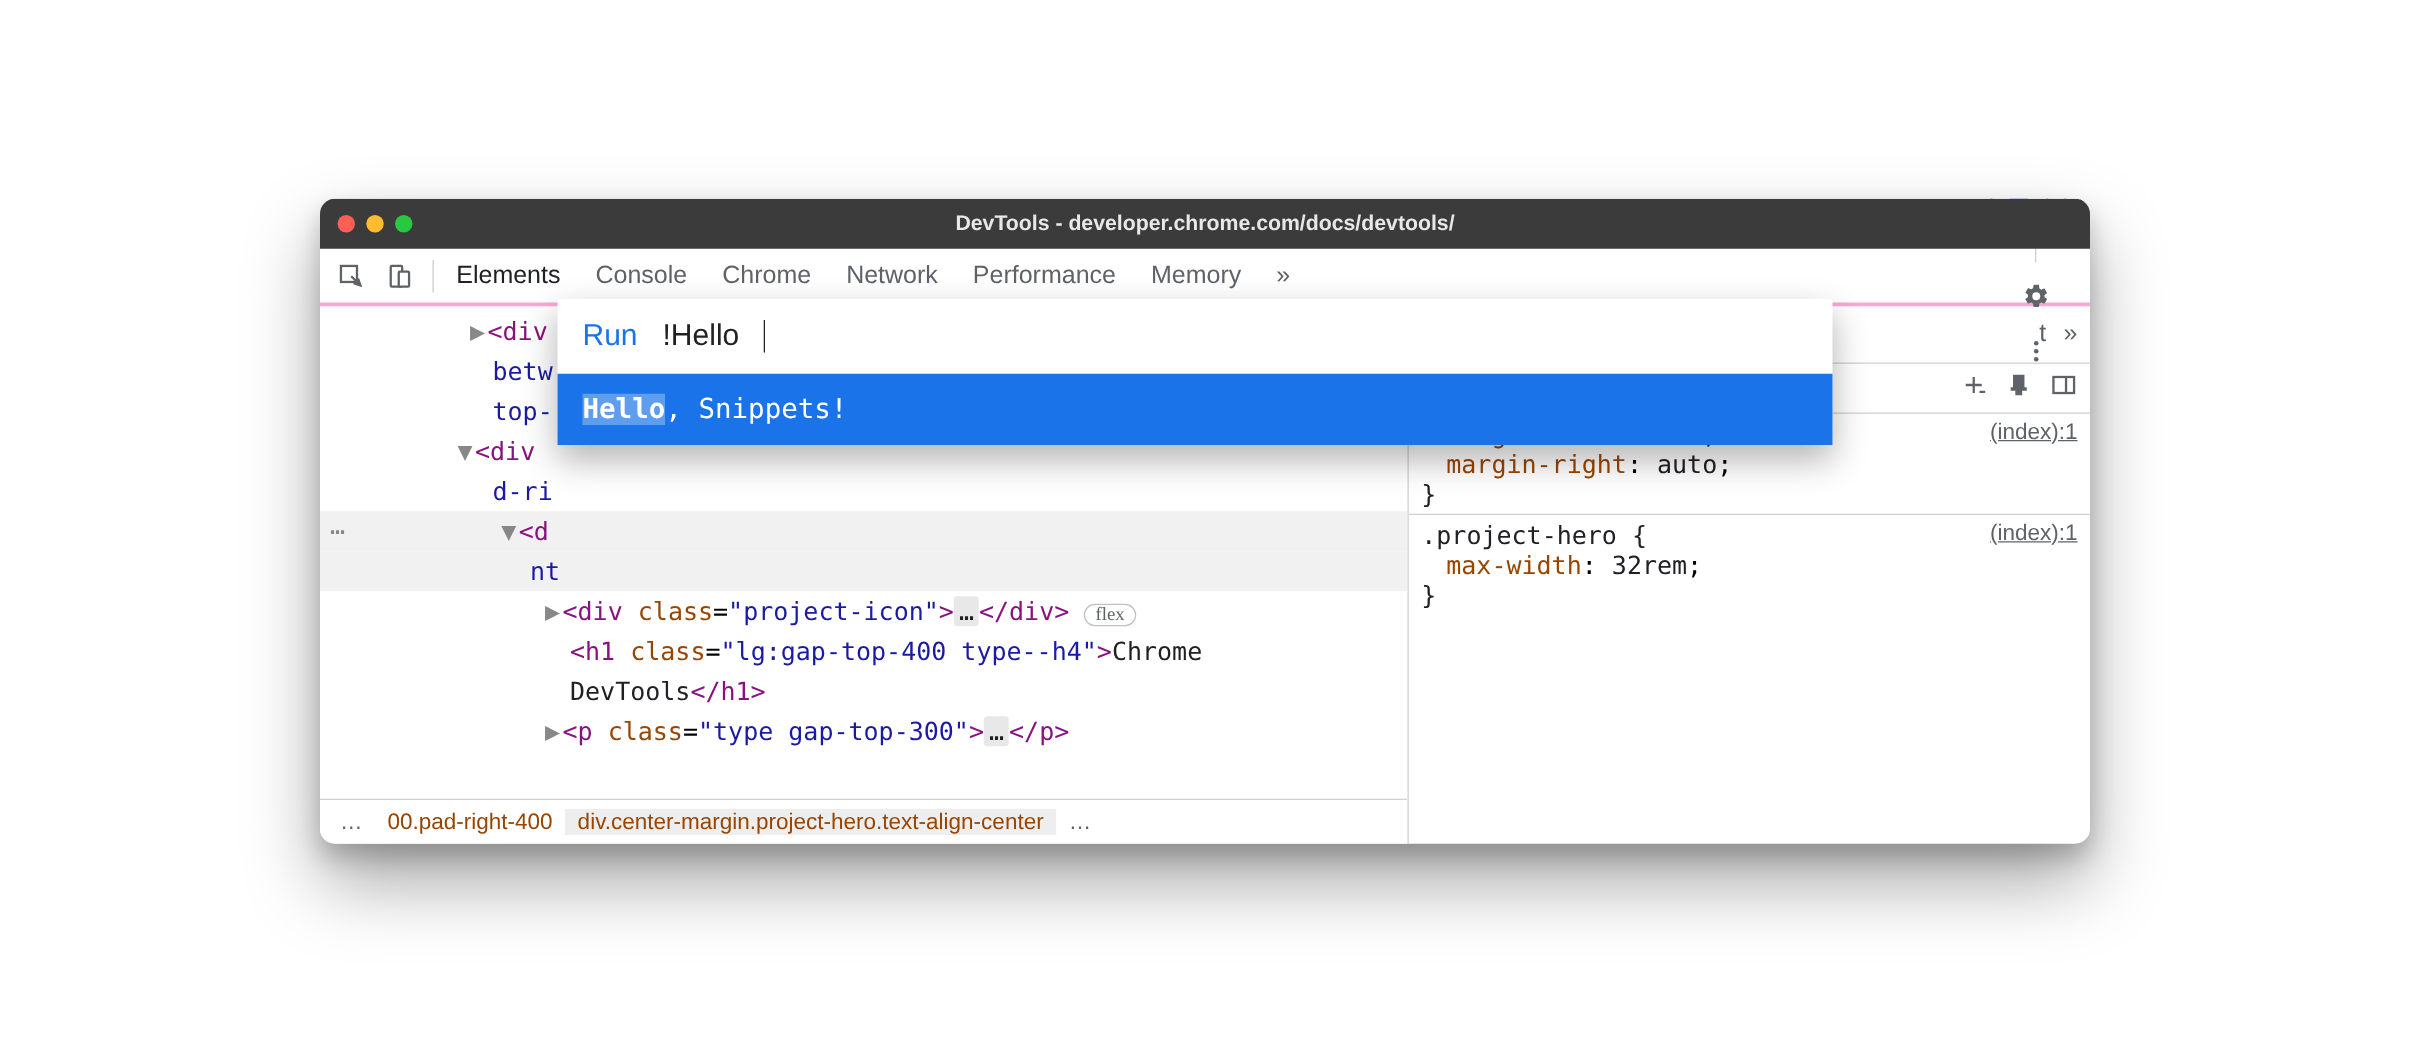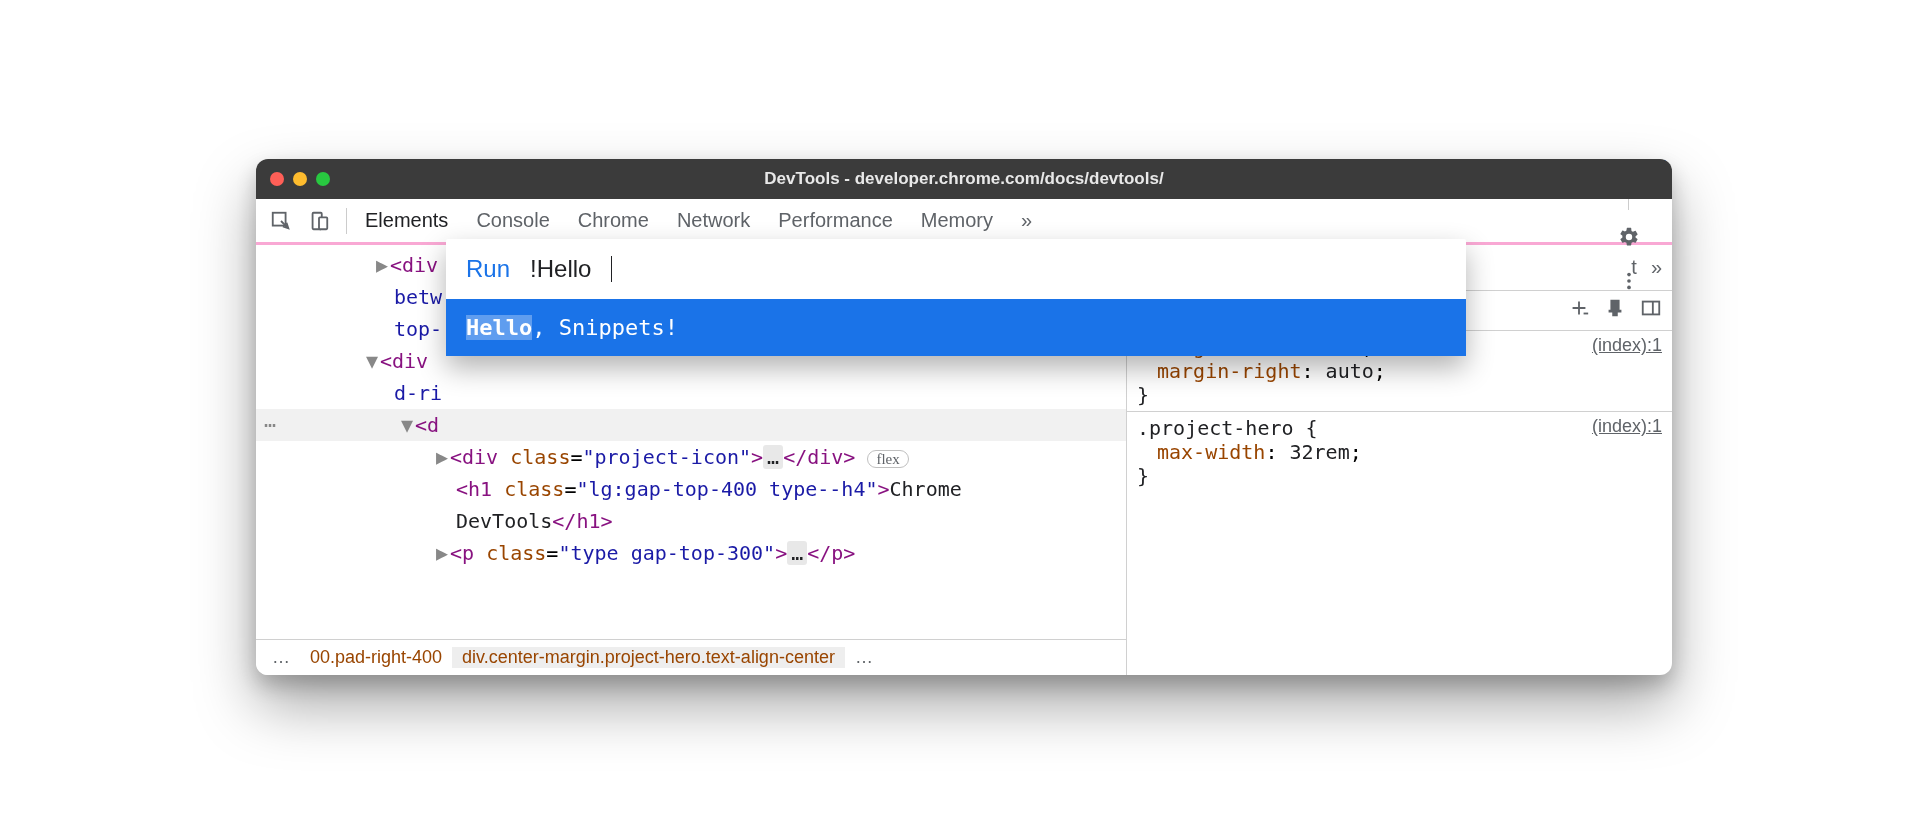--- a/index.html
+++ b/index.html
@@ -275,20 +275,21 @@
       <div class="dom-tree">
         <div class="dom-line indent1"><span class="caret">▶</span><span class="tag">&lt;div</span></div>
         <div class="dom-line indent1" style="padding-left:138px"><span class="attr-val">betw</span></div>
         <div class="dom-line indent1" style="padding-left:138px"><span class="attr-val">top-</span></div>
         <div class="dom-line indent1" style="padding-left:110px"><span class="caret">▼</span><span class="tag">&lt;div</span></div>
         <div class="dom-line" style="padding-left:138px"><span class="attr-val">d-ri</span></div>
         <div class="dom-line selected-row" style="padding-left:145px">
           <span class="dots-left">⋯</span>
           <span class="caret">▼</span><span class="tag">&lt;d</span>
         </div>
+        <div class="dom-line selected-row" style="padding-left:168px"><span class="attr-val">nt</span></div>
 
         <div class="dom-line indent3"><span class="caret">▶</span><span class="tag">&lt;div </span><span class="attr-name">class</span><span>=</span><span class="attr-val">"project-icon"</span><span class="tag">&gt;</span><span class="ellipsis-badge">…</span><span class="tag">&lt;/div&gt;</span> <span class="flex-badge">flex</span></div>
 
         <div class="dom-line indent4"><span class="tag">&lt;h1 </span><span class="attr-name">class</span>=<span class="attr-val">"lg:gap-top-400 type--h4"</span><span class="tag">&gt;</span><span class="txt">Chrome</span></div>
         <div class="dom-line indent4" style="padding-left:200px"><span class="txt">DevTools</span><span class="tag">&lt;/h1&gt;</span></div>
 
         <div class="dom-line indent3"><span class="caret">▶</span><span class="tag">&lt;p </span><span class="attr-name">class</span>=<span class="attr-val">"type gap-top-300"</span><span class="tag">&gt;</span><span class="ellipsis-badge">…</span><span class="tag">&lt;/p&gt;</span></div>
       </div>
 
       <div class="breadcrumb">

